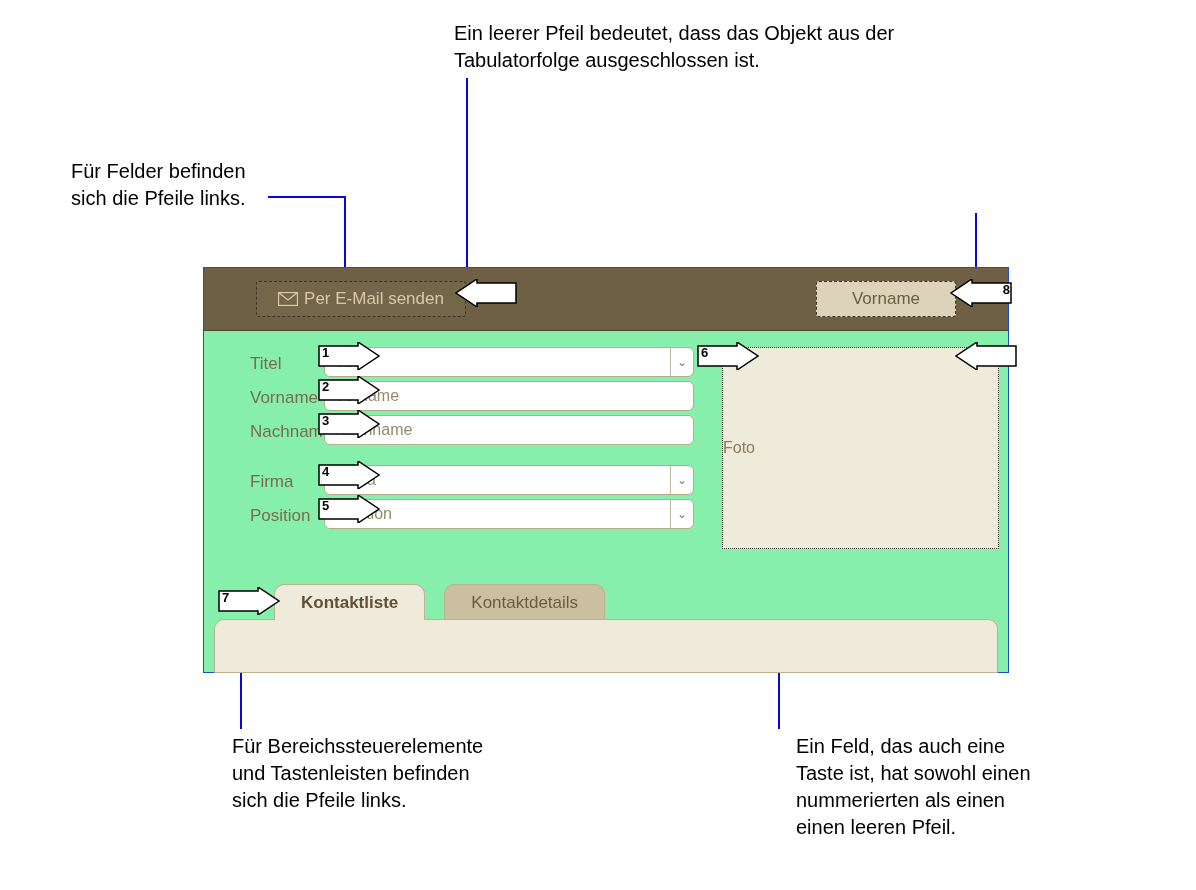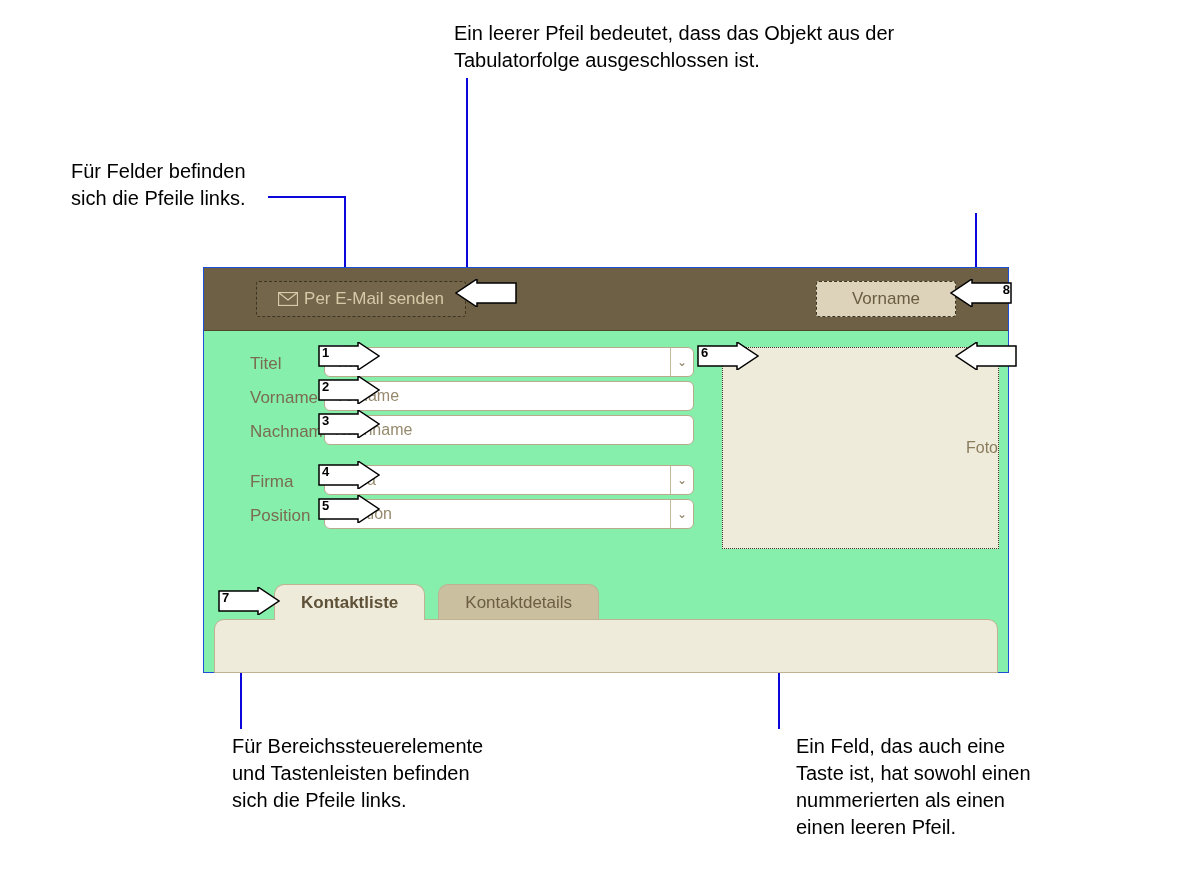--- a/index.html
+++ b/index.html
@@ -113,40 +113,40 @@
     border-bottom-right-radius: 6px;
   }
 
   
   .photo {
     position: absolute;
     border: 1px dotted #3c352a;
     background: #efebda;
     display: flex;
     align-items: center;
-    justify-content: flex-end;
+    justify-content: flex-start;
     color: #8a7c5d;
     font-size: 16px;
   }
 
   
   .tabs {
     position: absolute;
     left: 10px;
     bottom: 0;
     right: 10px;
     height: 88px;
   }
   .tabstrip {
     position: absolute;
     left: 60px;
     top: 0;
     height: 36px;
     display: flex;
-    gap: 13px;
+    gap: 19px;
   }
   .tab {
     position: relative;
     padding: 0 26px;
     height: 36px;
     line-height: 36px;
     border: 1px solid #bfb292;
     border-bottom: none;
     border-top-left-radius: 10px;
     border-top-right-radius: 10px;

